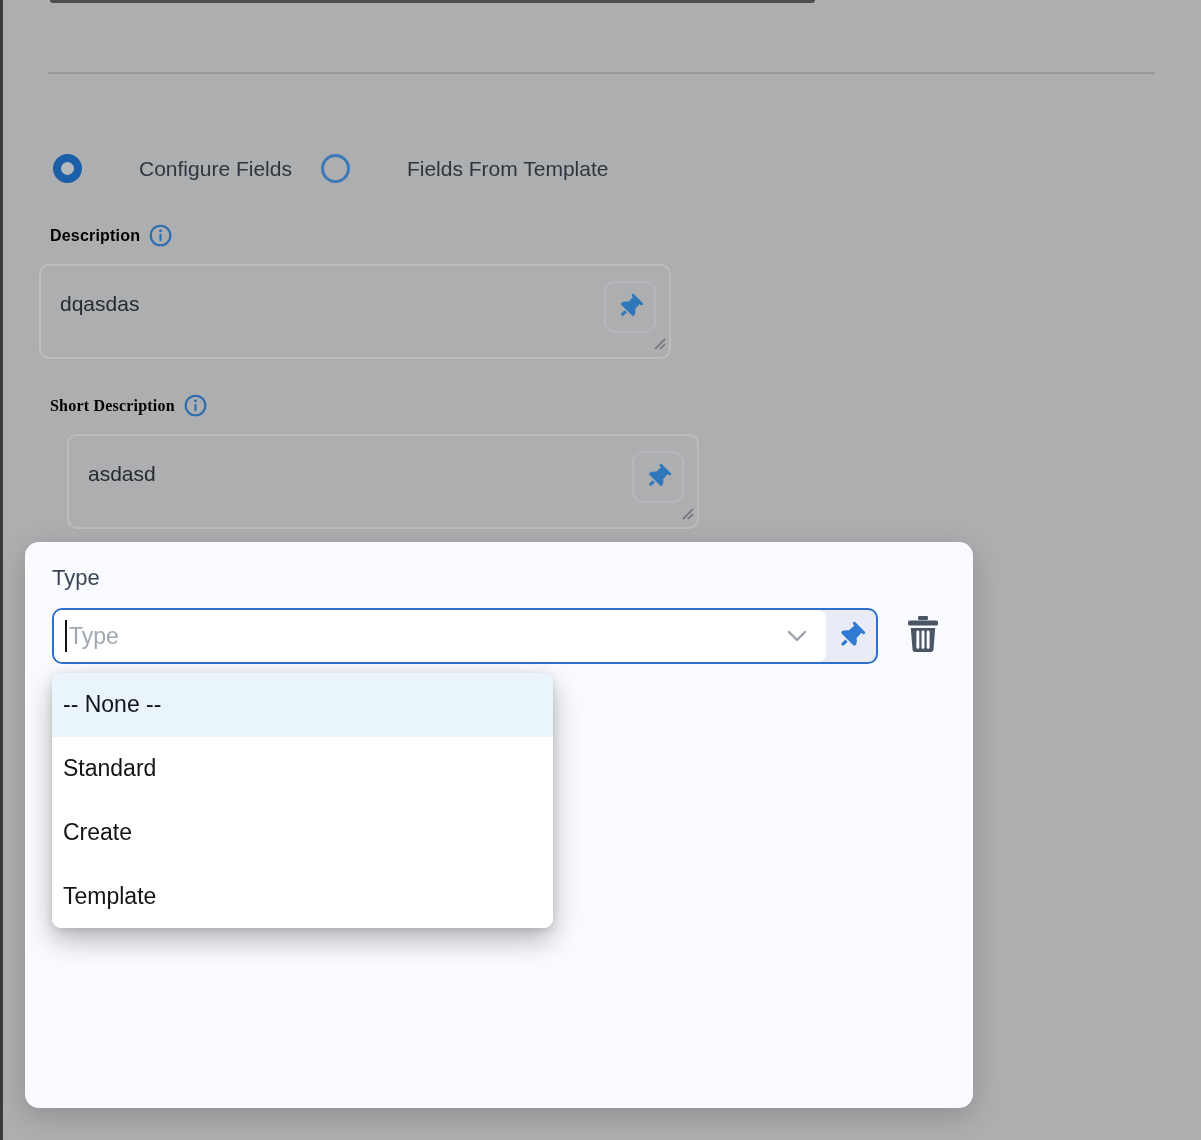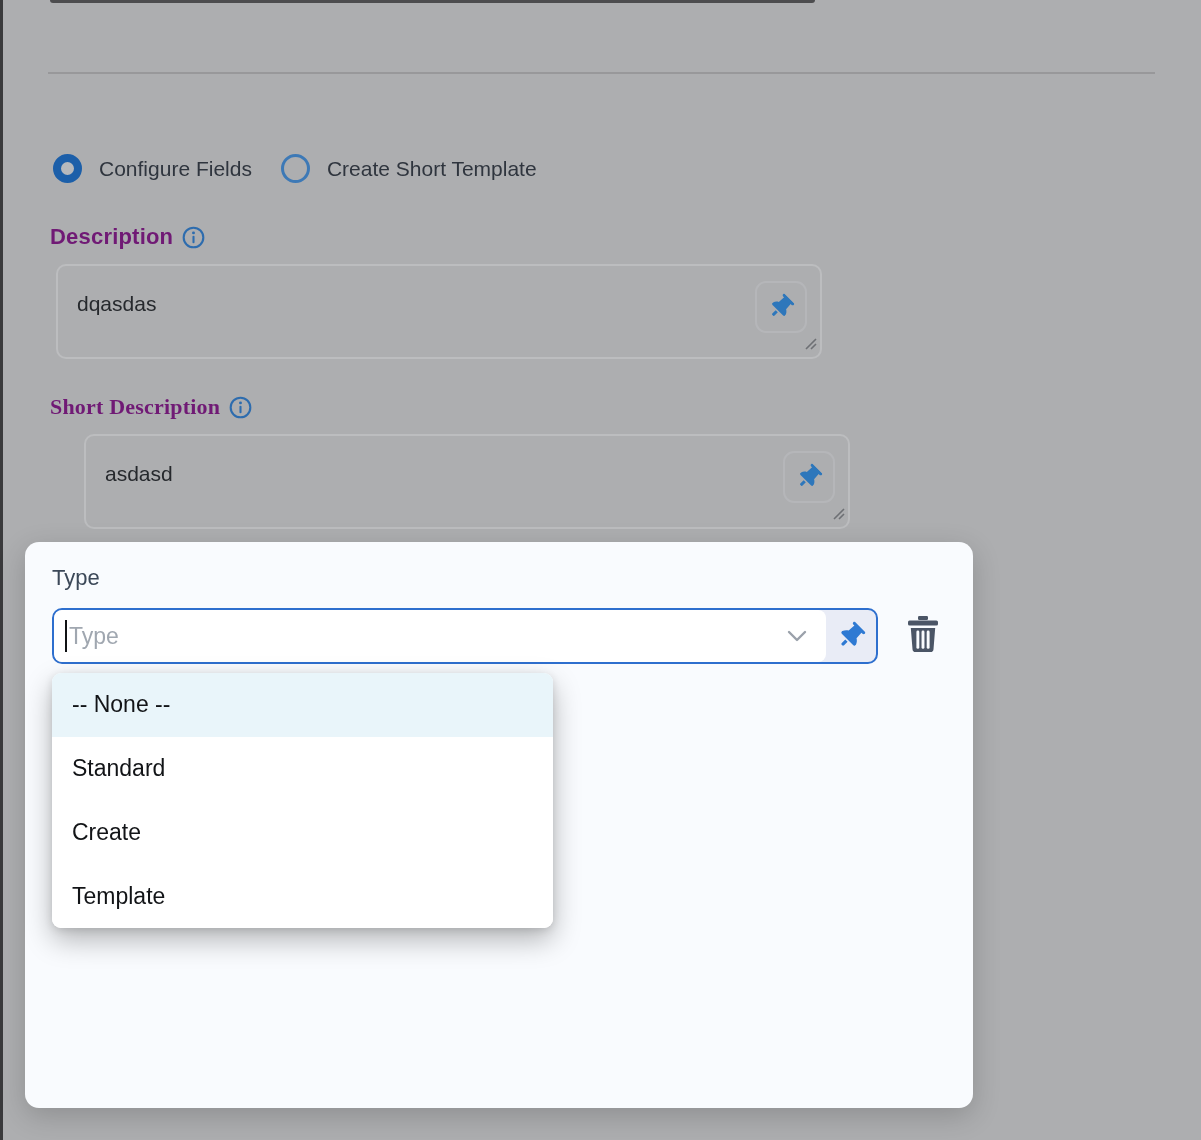--- a/index.html
+++ b/index.html
@@ -10,33 +10,33 @@
     font-family:"Liberation Sans","DejaVu Sans",sans-serif;
   }
 
   
   .left-edge { position:absolute; left:0; top:0; width:3px; height:1140px; background:#3a3a3c; }
   .top-cut-line { position:absolute; left:50px; top:0; width:765px; height:3px; background:#4d4d4f; border-radius:0 0 4px 4px; }
   .divider { position:absolute; left:48px; top:72px; width:1107px; height:2px; background:#98989a; }
 
   
   .radio-row { position:absolute; left:53px; top:154px; display:flex; align-items:center; }
-  .radio-item { display:flex; align-items:center; cursor:pointer; }
+  .radio-item { display:flex; align-items:center; cursor:pointer;gap:40px; }
   .radio-circle { width:29px; height:29px; border-radius:50%; flex:0 0 auto; }
   .radio-circle.selected { border:8px solid #1c5fa9; background:#b6b9bd; }
   .radio-circle.unselected { border:3px solid #3d79b6; background:transparent; }
   .radio-label { margin-left:17px; font-size:21px; color:#2f353e; }
   .radio-item + .radio-item { margin-left:29px; }
 
   
   .field-label-row { position:absolute; left:50px; display:flex; align-items:center; gap:9px; }
-  .field-label { font-size:22px; font-weight:600; color:#701a75; letter-spacing:0.2px; }
+  .field-label { font-size:16px; font-weight:600; color:#000000; letter-spacing:0.2px; }
   .info-icon { display:inline-flex; }
 
-  .textarea-box { position:absolute; left:56px; width:766px; height:95px; border:2px solid #bcbdbf; border-radius:10px; }
+  .textarea-box { position:absolute; left:39px; width:632px; height:95px; border:2px solid #bcbdbf; border-radius:10px; }
   .textarea-box textarea {
     width:100%; height:100%; background:transparent; border:none; outline:none; resize:none;
     font-family:"Liberation Sans","DejaVu Sans",sans-serif; font-size:21px; color:#26292d;
     padding:26px 80px 10px 19px; overflow:hidden;
   }
   .pin-button {
     position:absolute; top:15px; right:13px; width:52px; height:52px;
     border:2px solid #b5b6b9; border-radius:11px; background:transparent;
     display:flex; align-items:center; justify-content:center; cursor:pointer;
   }
@@ -70,40 +70,40 @@
   .pin-bright { color:#2f7ad3; }
 
   .trash-button { position:absolute; left:876px; top:66px; width:44px; height:56px; display:flex; align-items:center; justify-content:center; cursor:pointer; background:none; border:none; }
 
   .dropdown {
     position:absolute; left:27px; top:131px; width:501px; height:255px;
     background:#ffffff; border-radius:9px; overflow:hidden; z-index:10;
     box-shadow:0 12px 28px rgba(0,0,0,0.28), 0 2px 8px rgba(0,0,0,0.12);
     display:flex; flex-direction:column;
   }
-  .dd-option { flex:1 1 0; display:flex; align-items:center; padding-left:20px; font-size:23px; color:#121417; cursor:pointer; background:#ffffff; }
+  .dd-option { flex:1 1 0; display:flex; align-items:center; padding-left:11px; font-size:23px; color:#121417; cursor:pointer; background:#ffffff; }
   .dd-option.highlighted { background:#e9f5fa; }
 </style>
 </head>
 <body>
 
 <div class="screen">
 
   <div class="left-edge"></div>
   <div class="top-cut-line"></div>
   <div class="divider"></div>
 
   <div class="radio-row">
     <div class="radio-item">
       <span class="radio-circle selected"></span>
       <span class="radio-label">Configure Fields</span>
     </div>
     <div class="radio-item">
       <span class="radio-circle unselected"></span>
-      <span class="radio-label">Create Short Template</span>
+      <span class="radio-label">Fields From Template</span>
     </div>
   </div>
 
   <div class="field-label-row" style="top:224px;">
     <span class="field-label">Description</span>
     <span class="info-icon">
       <svg width="23" height="23" viewBox="0 0 22 22">
           <circle cx="11" cy="11" r="9.4" fill="none" stroke="#2d6cae" stroke-width="2"></circle>
           <circle cx="11" cy="6.6" r="1.4" fill="#2d6cae"></circle>
           <rect x="10" y="9.4" width="2" height="7.2" rx="1" fill="#2d6cae"></rect>

